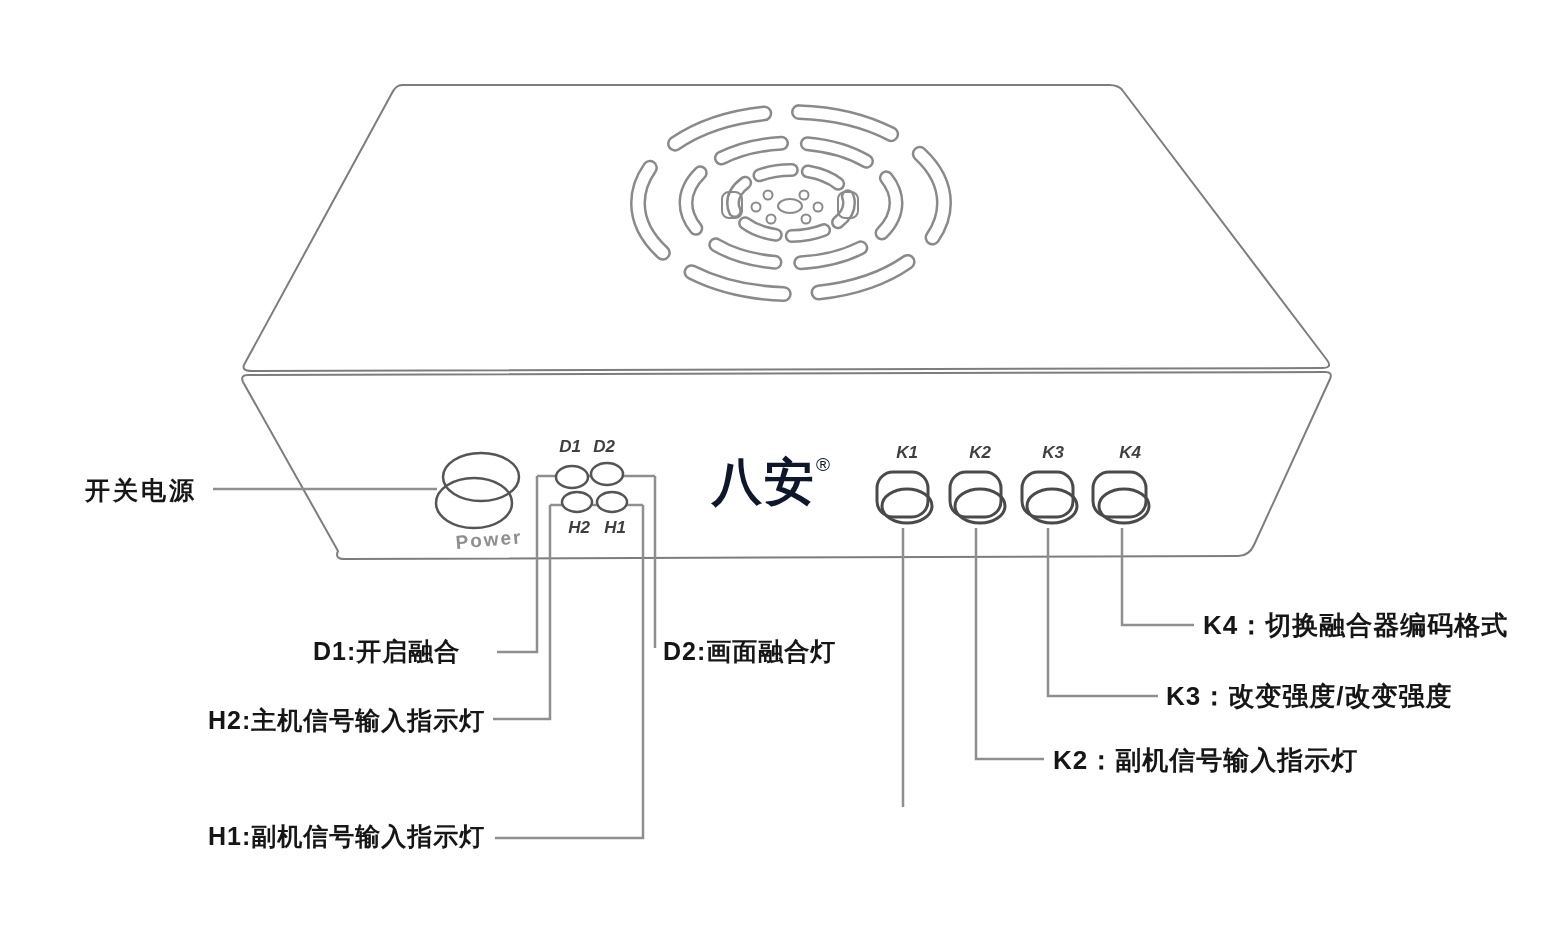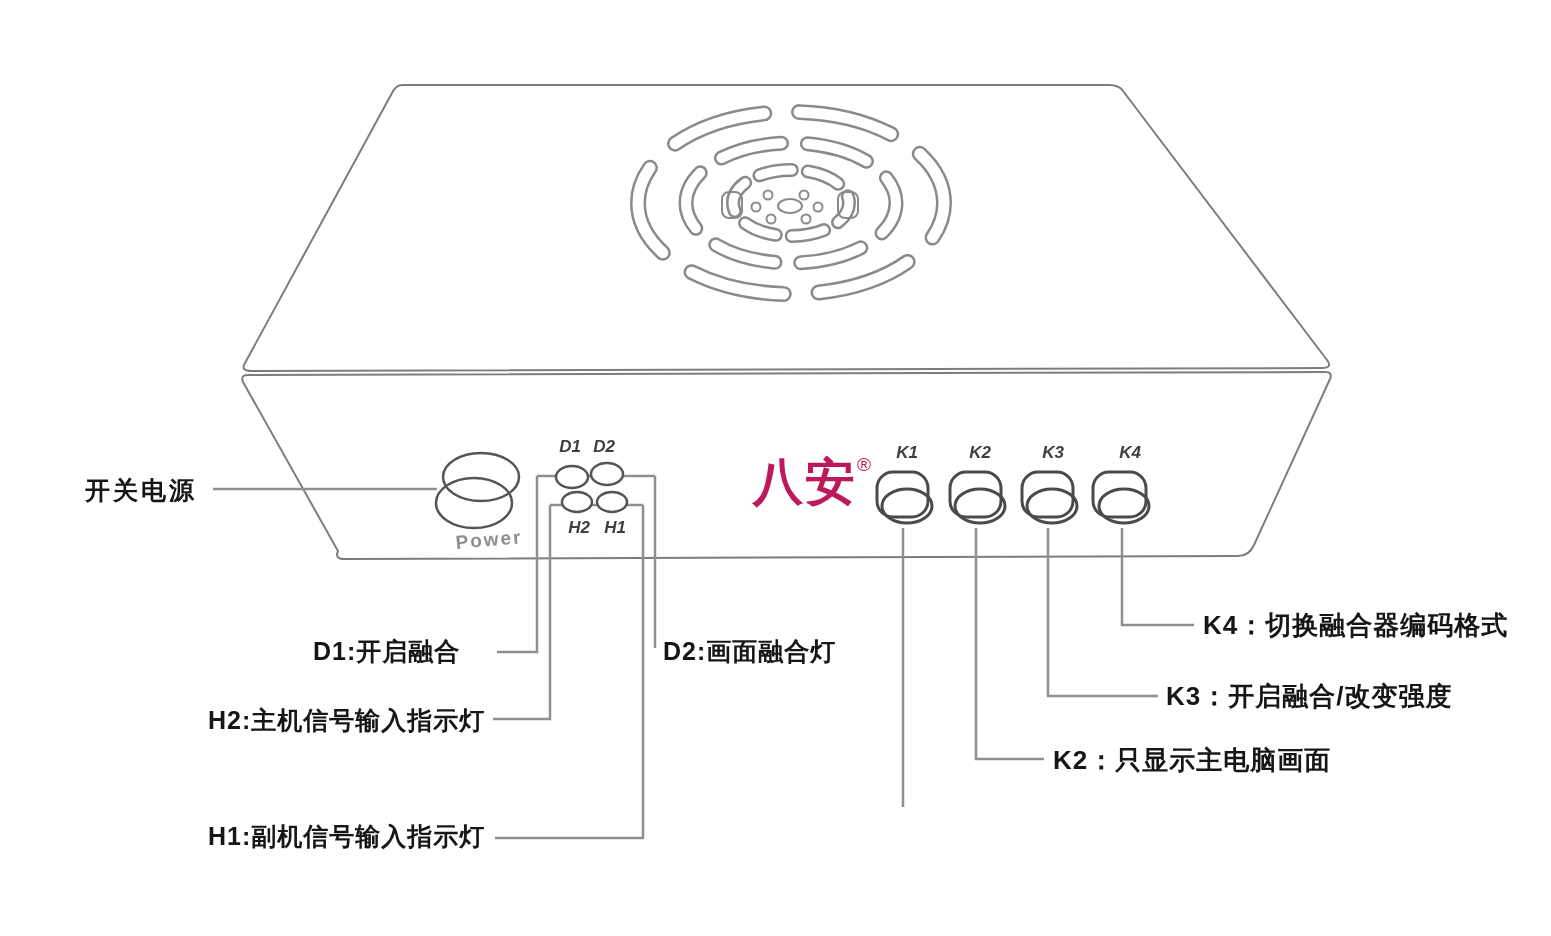--- a/index.html
+++ b/index.html
@@ -19,24 +19,23 @@
     position:absolute;white-space:nowrap;color:#3f3f3f;
     font-size:17px;font-weight:700;font-style:italic;
     transform:translate(-50%,-50%);letter-spacing:0px;
   }
   .power-tag{
     position:absolute;color:#8f8f8f;font-size:19px;font-weight:600;
     letter-spacing:2px;transform:translate(-50%,-50%) rotate(-5deg);
     white-space:nowrap;
   }
   .logo{
-    position:absolute;color:#be185d;font-weight:700;font-size:50px;
+    position:absolute;color:#0f172a;font-weight:700;font-size:50px;
     letter-spacing:2px;transform:translateY(-50%);white-space:nowrap;
     line-height:1;
-    margin-left:41px;
   }
   .logo .reg{
     font-size:19px;font-weight:400;vertical-align:28px;letter-spacing:0;
   }
 </style>
 </head>
 <body>
 
 <div id="stage">
 
@@ -132,19 +131,19 @@
 
   <div class="lbl" style="left:313px;top:651px;">D1:开启融合</div>
 
   <div class="lbl" style="left:663px;top:651px;">D2:画面融合灯</div>
 
   <div class="lbl" style="left:208px;top:720px;">H2:主机信号输入指示灯</div>
 
   <div class="lbl" style="left:208px;top:836px;">H1:副机信号输入指示灯</div>
 
 
-  <div class="lbl lbl-right" style="left:1053px;top:760px;">K2：只显示主电脑画面</div>
+  <div class="lbl lbl-right" style="left:1053px;top:760px;">K2：副机信号输入指示灯</div>
 
-  <div class="lbl lbl-right" style="left:1166px;top:696px;">K3：开启融合/改变强度</div>
+  <div class="lbl lbl-right" style="left:1166px;top:696px;">K3：改变强度/改变强度</div>
 
   <div class="lbl lbl-right" style="left:1203px;top:625px;">K4：切换融合器编码格式</div>
 
 </div>
 
 </body></html>

